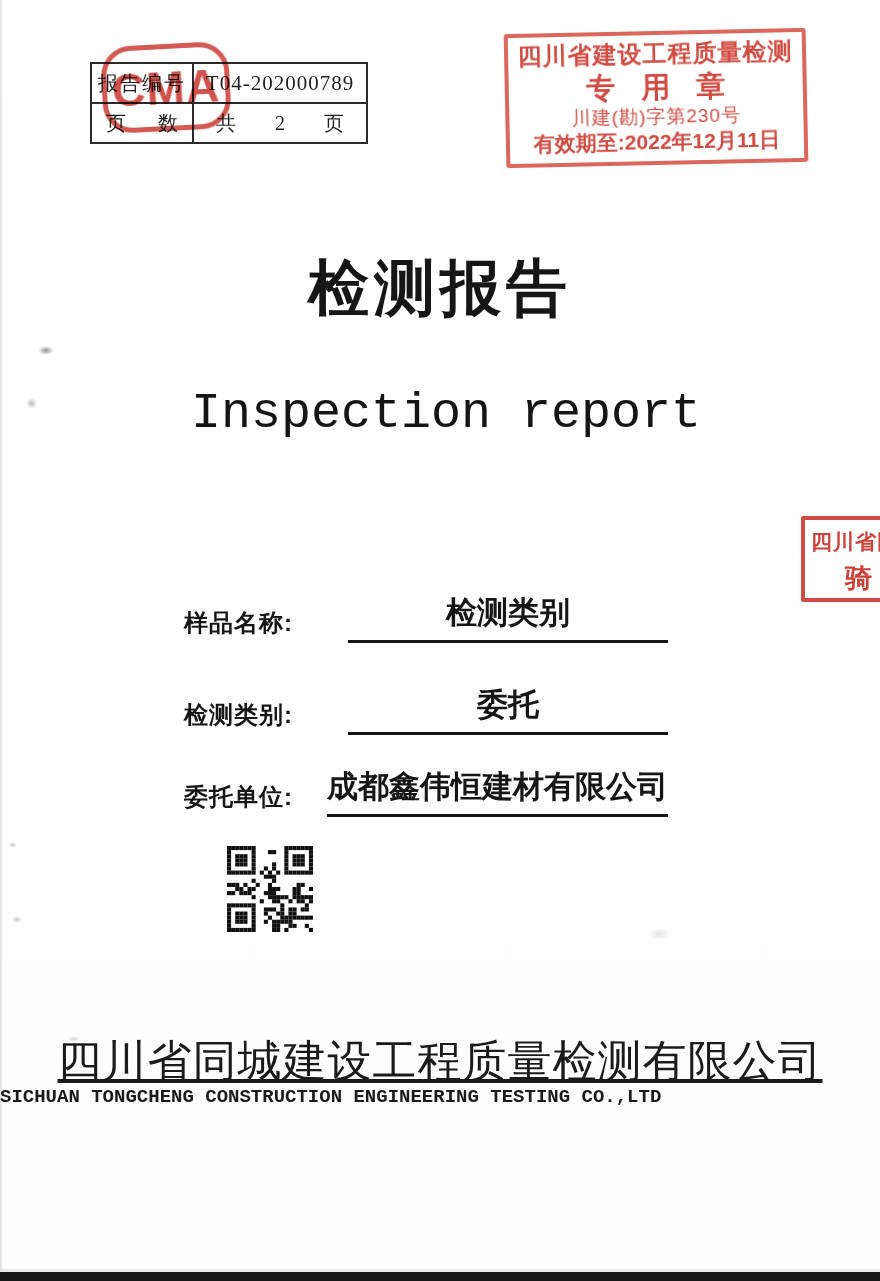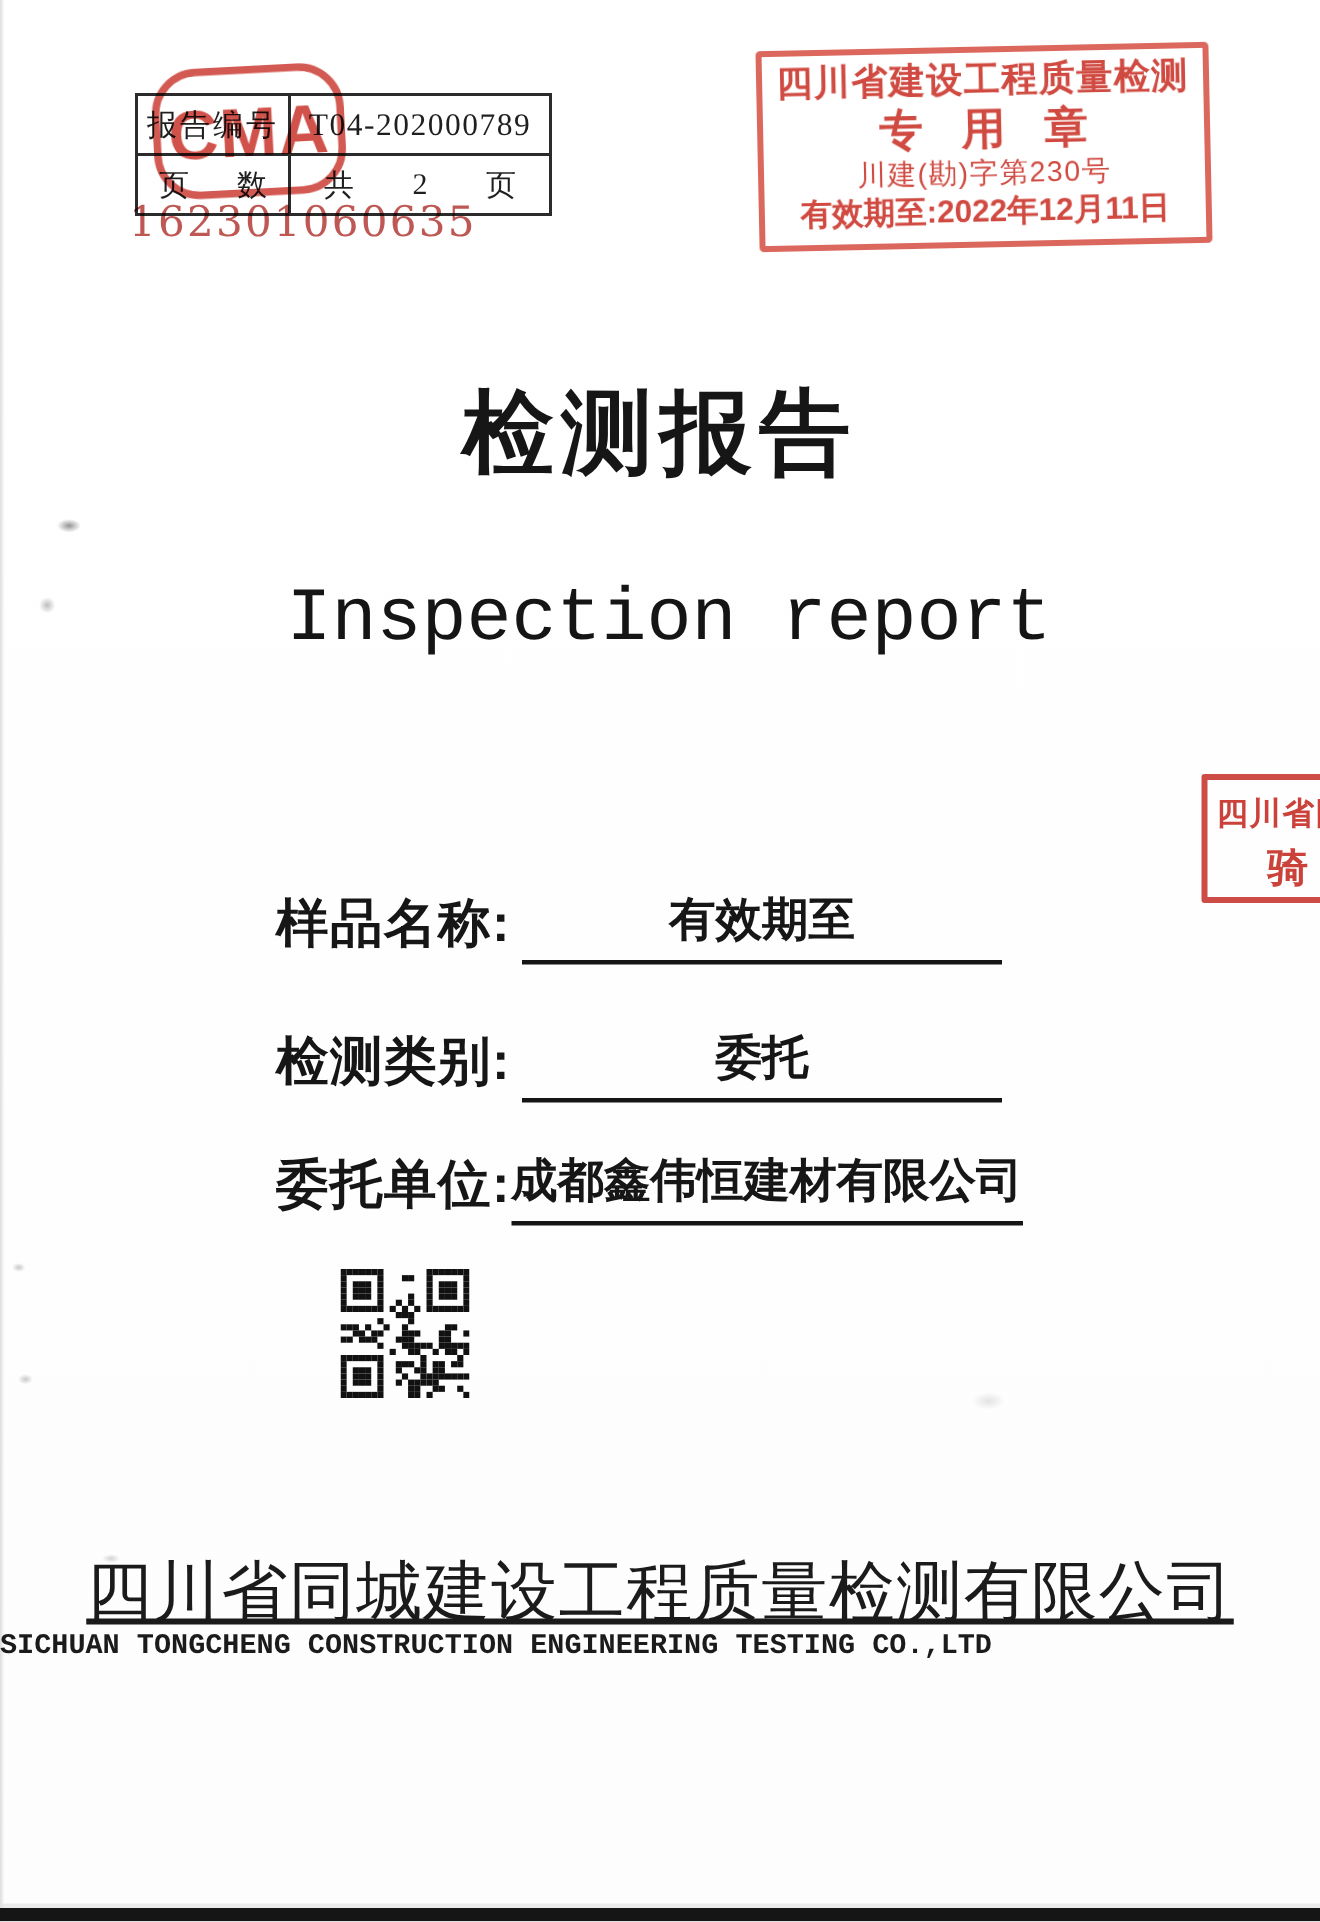--- a/index.html
+++ b/index.html
@@ -44,21 +44,21 @@
 
   
   .side-stamp{position:absolute;left:801px;top:516px;width:118px;height:86px;border:4px solid rgba(198,46,38,.85);
         border-radius:2px;box-sizing:border-box;color:rgba(198,46,38,.9);padding:8px 0 0 6px;
         mix-blend-mode:multiply;filter:blur(.2px);}
   .side-l1{font-size:21px;font-weight:700;letter-spacing:1px;white-space:nowrap;}
   .side-l2{font-size:27px;font-weight:700;padding-left:34px;margin-top:4px;}
 
   
   .field-row{position:absolute;left:184px;display:flex;align-items:flex-end;width:484px;}
-  .field-label{width:164px;font-size:35px;font-weight:600;letter-spacing:1px;color:#161616;
+  .field-label{width:164px;font-size:24px;font-weight:600;letter-spacing:1px;color:#161616;
         padding-bottom:4px;white-space:nowrap;}
   .field-value{flex:1;text-align:center;font-size:31px;font-weight:600;color:#161616;
         border-bottom:3px solid #151515;padding-bottom:6px;white-space:nowrap;}
   .fr1{top:592px;} .fr2{top:684px;} .fr3{top:766px;}
 
   
   .qr{position:absolute;left:227px;top:846px;width:86px;height:86px;}
 
   
   .footer-cn{position:absolute;left:0;right:0;top:1032px;text-align:center;font-size:44px;
@@ -97,40 +97,39 @@
       <span>共</span>
       <span>2</span>
       <span>页</span>
     </div>
   </div>
 
   <div class="cma-stamp">
     <span>CMA</span>
   </div>
 
-  <div class="serial">162301060635</div>
 
   <div class="cert-stamp">
     <div class="cert-l1">四川省建设工程质量检测</div>
     <div class="cert-l2">专用章</div>
     <div class="cert-l3">川建(勘)字第230号</div>
     <div class="cert-l4">有效期至:2022年12月11日</div>
   </div>
 
   <h1 class="title-cn">检测报告</h1>
   <div class="title-en">Inspection report</div>
 
   <div class="side-stamp">
     <div class="side-l1">四川省同城</div>
     <div class="side-l2">骑</div>
   </div>
 
   <div class="field-row fr1">
     <div class="field-label">样品名称:</div>
-    <div class="field-value">有效期至</div>
+    <div class="field-value">检测类别</div>
   </div>
   <div class="field-row fr3">
     <div class="field-label">委托单位:</div>
     <div class="field-value">成都鑫伟恒建材有限公司</div>
   </div>
   <div class="field-row fr2">
     <div class="field-label">检测类别:</div>
     <div class="field-value">委托</div>
   </div>
 

